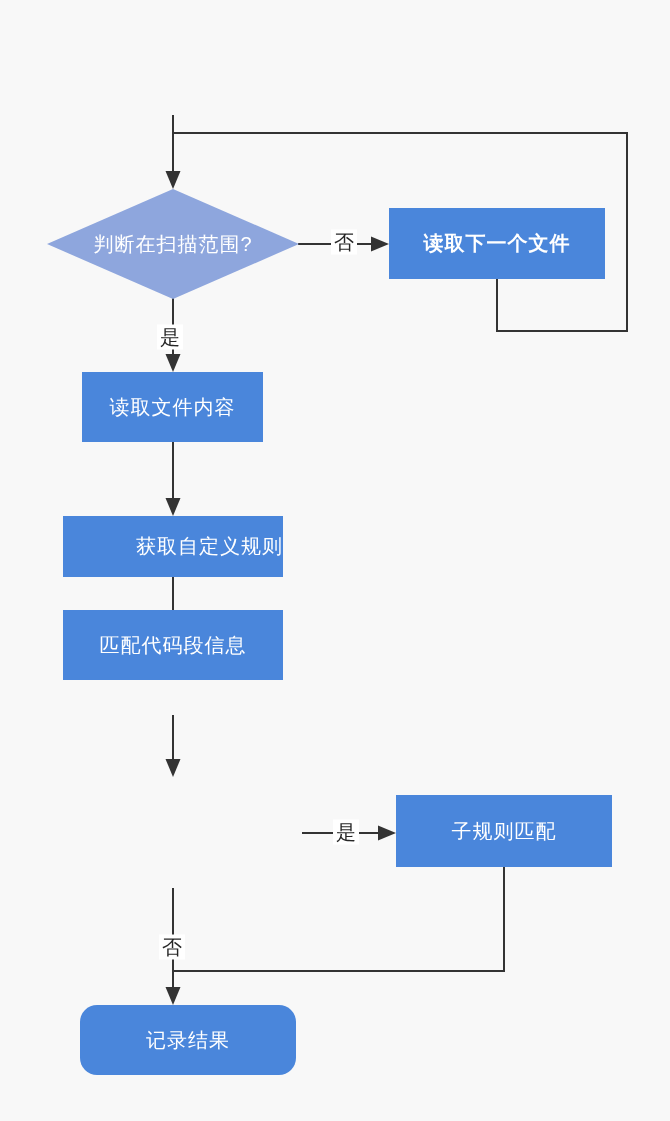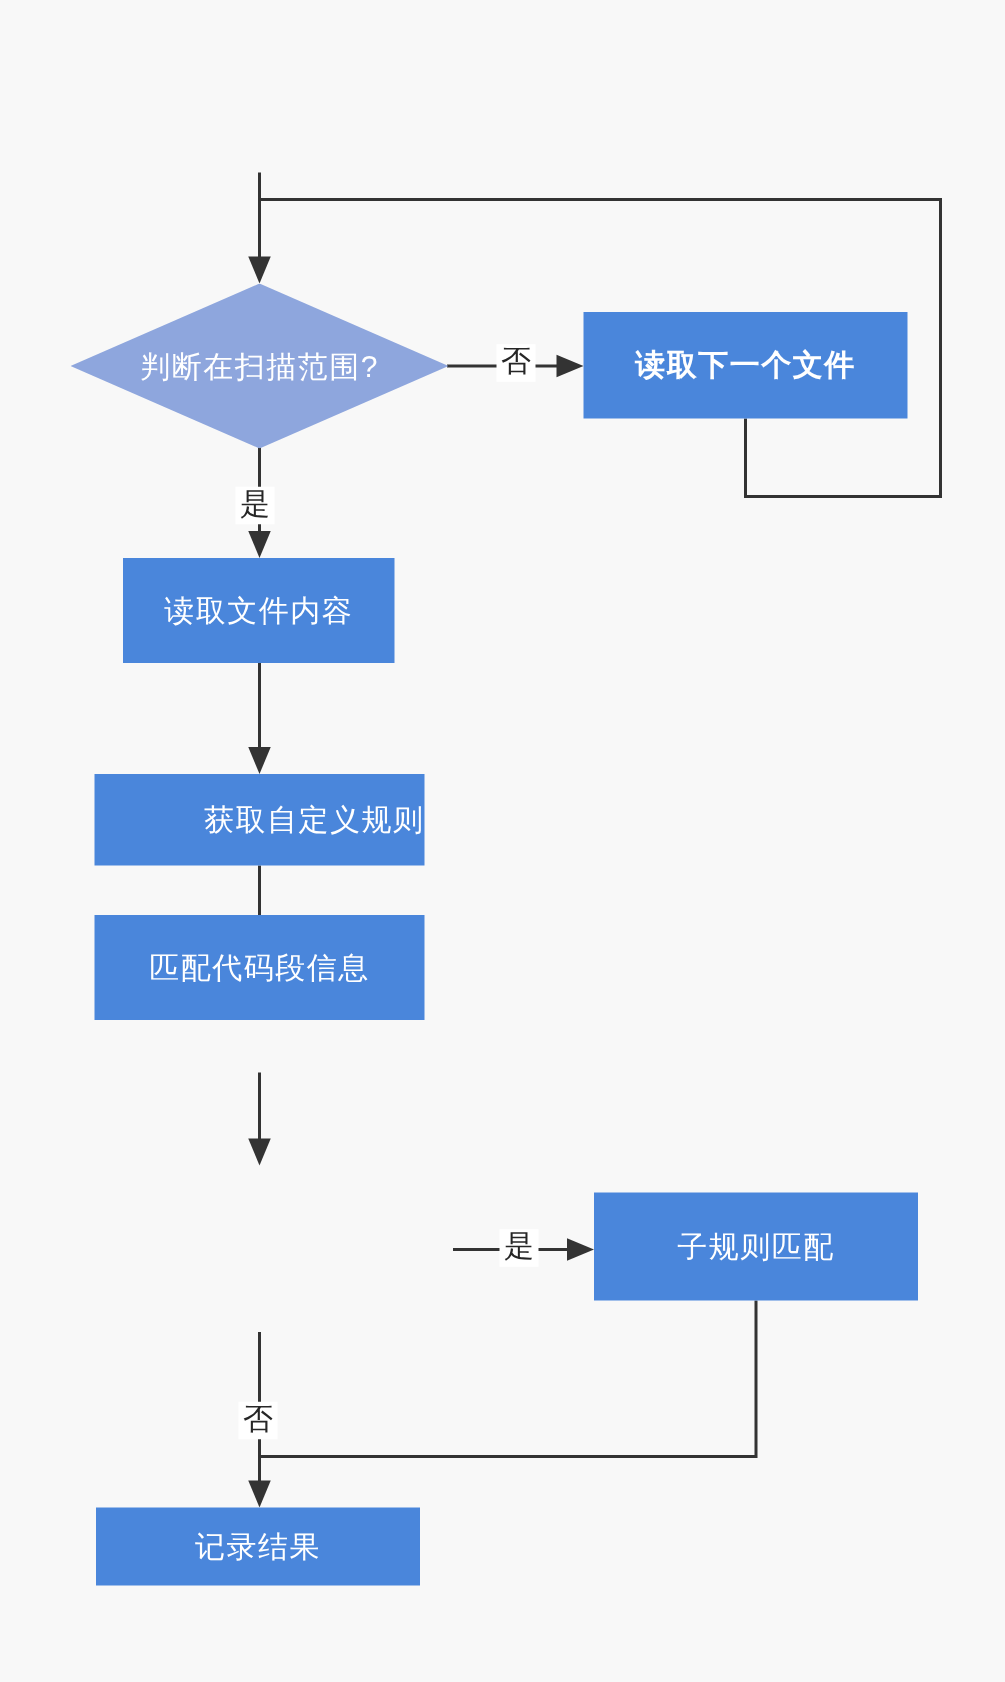--- a/index.html
+++ b/index.html
@@ -126,21 +126,21 @@
 
   <div class="node process" style="left:63px; top:610px; width:220px; height:70px;">
     <span>匹配代码段信息</span>
   </div>
 
 
   <div class="node process" style="left:396px; top:795px; width:216px; height:72px;">
     <span>子规则匹配</span>
   </div>
 
-  <div class="node process" style="left:64px; top:1005px; width:216px; height:52px;">
+  <div class="node process" style="left:80px; top:1005px; width:216px; height:70px;border-radius:17px;">
     <span>记录结果</span>
   </div>
 
   <div class="edge-label" style="left:344px; top:242px;">否</div>
   <div class="edge-label" style="left:170px; top:337px;">是</div>
   <div class="edge-label" style="left:346px; top:832px;">是</div>
   <div class="edge-label" style="left:172px; top:947px;">否</div>
 
 </div>
 

